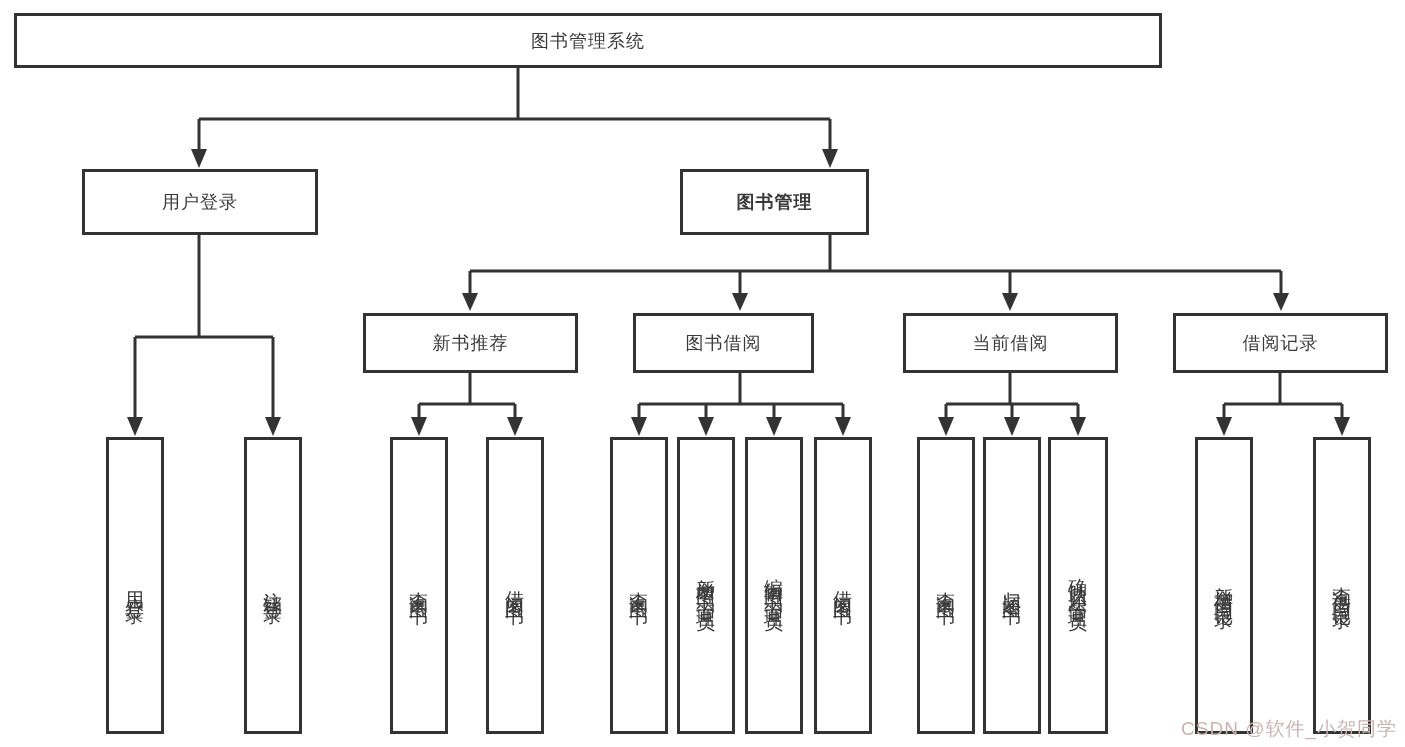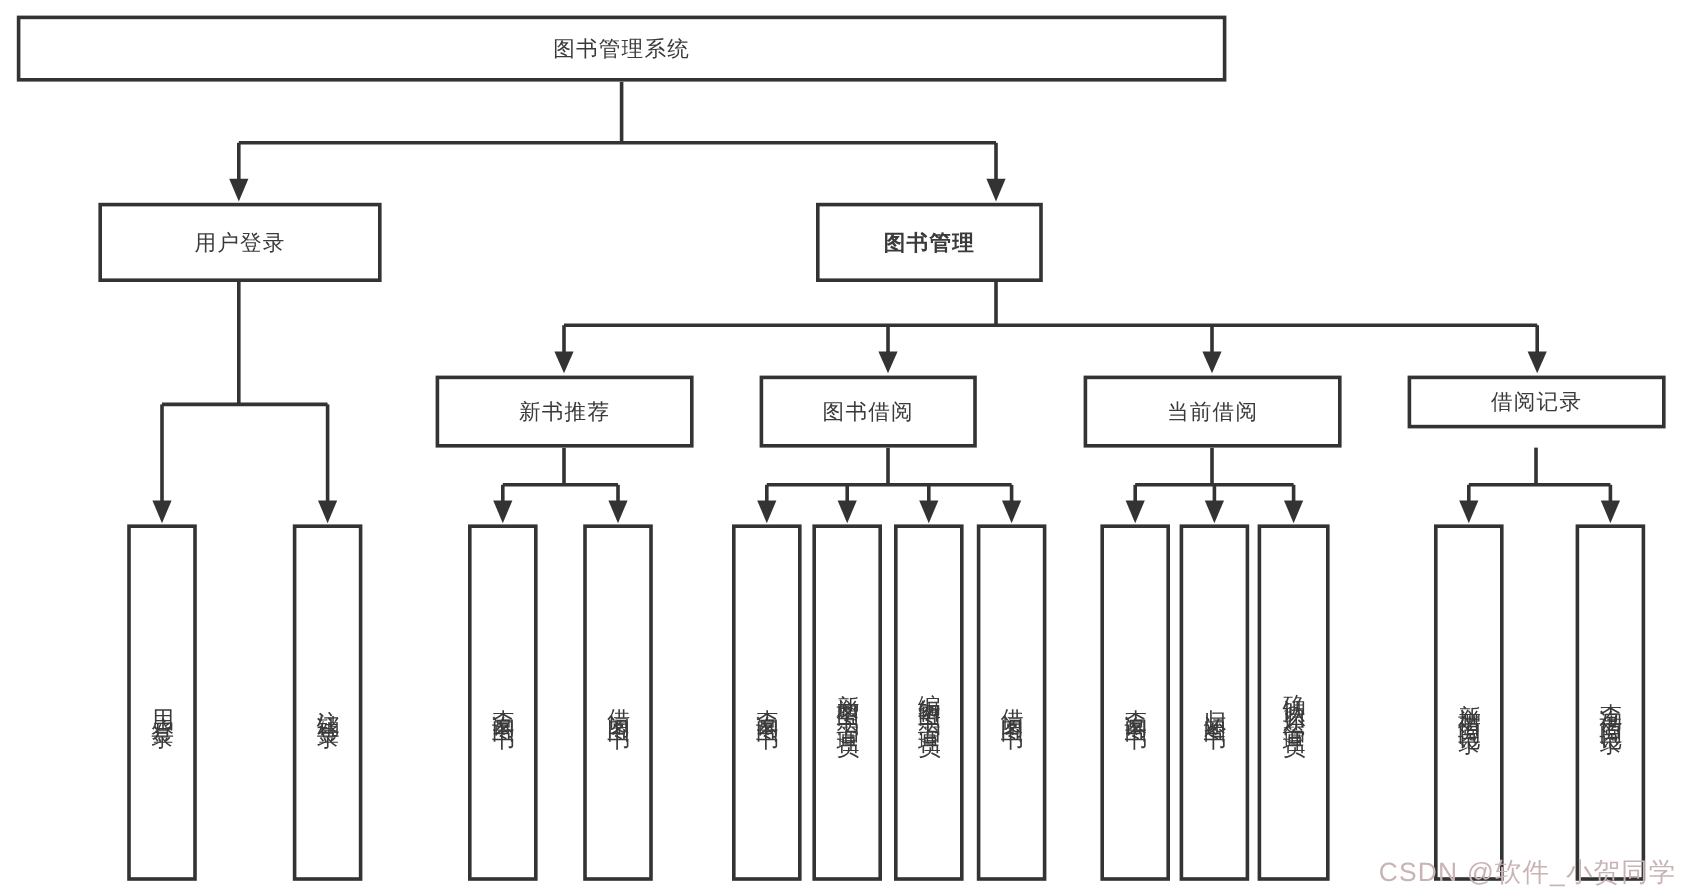--- a/index.html
+++ b/index.html
@@ -49,50 +49,50 @@
     white-space: nowrap;
   }
   .vleaf {
     writing-mode: vertical-rl;
     text-orientation: upright;
     font-size: 19px;
     letter-spacing: 5px;
     line-height: 1;
   }
   
-  .b-root { left: 14px;  top: 13px;  width: 1008px; height: 55px; font-family: Liberation Serif, serif; }
+  .b-root { left: 14px;  top: 13px;  width: 1148px; height: 55px; font-family: Liberation Serif, serif; }
   
   .b-l1a  { left: 82px;  top: 169px; width: 236px;  height: 66px; }
   .b-l1b  { left: 680px; top: 169px; width: 189px;  height: 66px; font-weight: bold; }
   
   .b-l2a  { left: 363px;  top: 313px; width: 215px; height: 60px; font-family: Liberation Serif, serif; }
   .b-l2b  { left: 633px;  top: 313px; width: 181px; height: 60px; }
   .b-l2c  { left: 903px;  top: 313px; width: 215px; height: 60px; }
-  .b-l2d  { left: 1173px; top: 313px; width: 215px; height: 44px; }
+  .b-l2d  { left: 1173px; top: 313px; width: 215px; height: 60px; }
   
   .leaf   { top: 437px; height: 297px; width: 58px; }
   .b-a1 { left: 106px; }
   .b-a2 { left: 244px; }
   .b-b1 { left: 390px; }
   .b-b2 { left: 486px; }
   .b-c1 { left: 610px; }
   .b-c2 { left: 677px; }
   .b-c3 { left: 745px; }
   .b-c4 { left: 814px; }
   .b-d1 { left: 917px; }
   .b-d2 { left: 983px; }
   .b-d3 { left: 1048px; width: 60px; }
   .b-e1 { left: 1195px; }
   .b-e2 { left: 1313px; }
   #watermark {
     position: absolute;
     right: 8px;
     bottom: 5px;
     z-index: 3;
-    font-size: 22px;
+    font-size: 19px;
     color: #c9b3b5;
     letter-spacing: 1px;
     white-space: nowrap;
   }
 </style>
 </head>
 <body>
 
 <div id="canvas">
 

